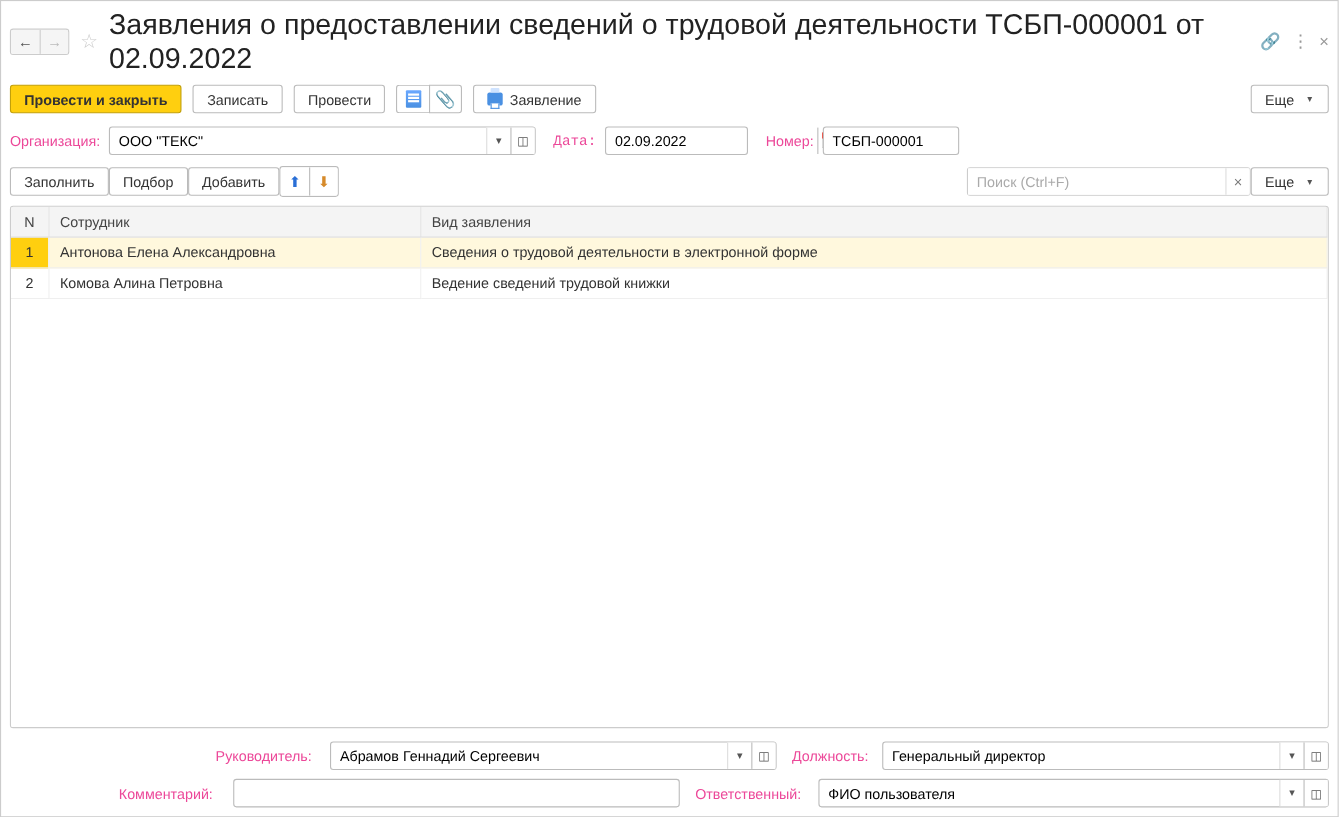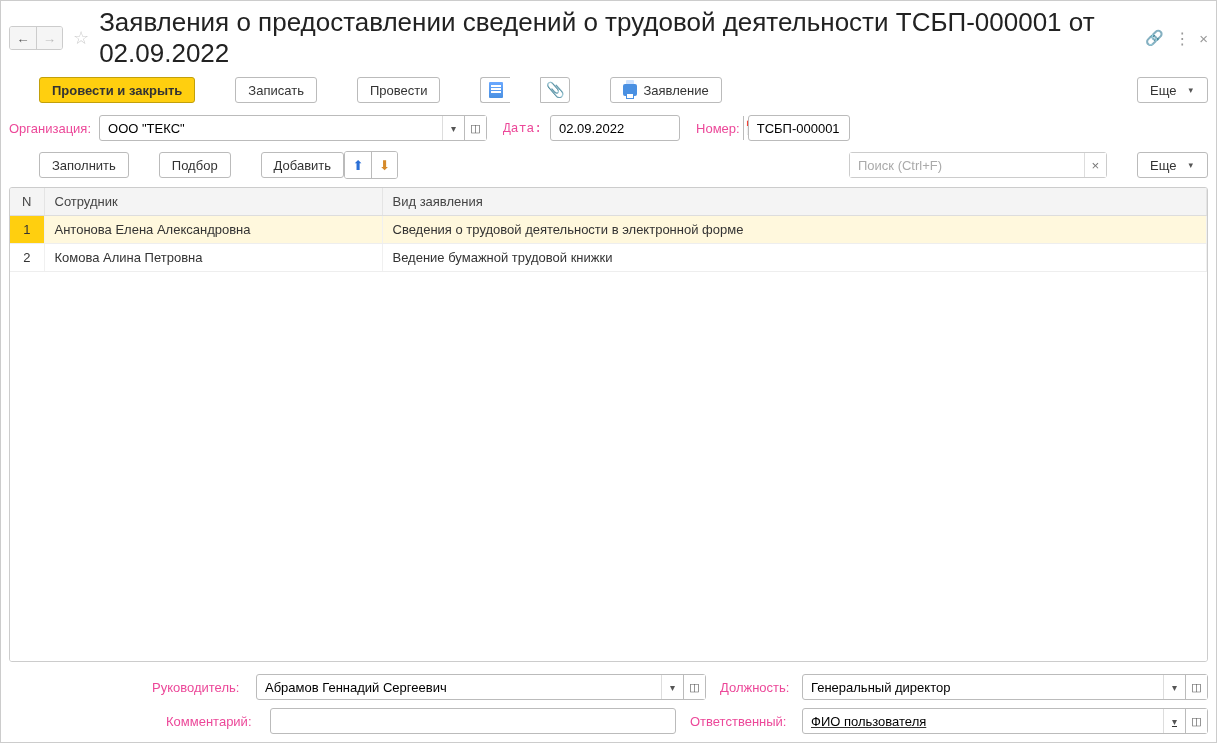--- a/index.html
+++ b/index.html
@@ -47,21 +47,20 @@
     padding: 0 12px;
     background: #fff;
     border: 1px solid #bbb;
     border-radius: 3px;
     font-size: 13px;
     color: #333;
     cursor: pointer;
     display: inline-flex;
     align-items: center;
     gap: 6px;
-    margin-left: 30px;
   }
   .btn-primary { background: #ffcf0f; border-color: #c2a00a; font-weight: 700; }
   .btn-icon { width: 30px; padding: 0; justify-content: center; }
   .btn-more { padding-right: 14px; }
   .btn-more::after { content: "▾"; font-size: 9px; margin-left: 6px; color: #555; }
   .spacer { flex: 1; }
 
   .form-row {
     display: flex; align-items: center;
     padding: 2px 8px 10px 8px;
@@ -203,21 +202,21 @@
       </button>
   </div>
   <span class="label" style="margin-left:8px;font-family:Liberation Mono, monospace;">Дата:</span>
   <div class="field" style="width:130px;">
     <input value="02.09.2022" style="">
     <button class="field-btn outer">
         <span class="cal-icon">📅</span>
       </button>
   </div>
   <span class="label" style="margin-left:8px;">Номер:</span>
-  <div class="field" style="width:102px;">
+  <div class="field" style="width:124px;">
     <input value="ТСБП-000001" style="">
   </div>
 </div>
 
 <div class="subtoolbar">
   <button class="btn">Заполнить</button>
   <button class="btn">Подбор</button>
   <button class="btn">Добавить</button>
   <div class="arrow-group">
     <button class="arrow-up">
@@ -246,31 +245,31 @@
     </thead>
     <tbody>
       <tr class="selected">
         <td class="col-n">1</td>
         <td>Антонова Елена Александровна</td>
         <td>Сведения о трудовой деятельности в электронной форме</td>
       </tr>
       <tr>
         <td class="col-n">2</td>
         <td>Комова Алина Петровна</td>
-        <td>Ведение бумажной трудовой книжки</td>
+        <td>Ведение сведений трудовой книжки</td>
       </tr>
     </tbody>
   </table>
   <div class="table-fill"></div>
 </div>
 
 <div class="footer">
   <div class="footer-row">
     <span class="label">Руководитель:</span>
-    <div class="field" style="width:450px;">
+    <div class="field" style="width:406px;">
       <input value="Абрамов Геннадий Сергеевич" style="">
       <button class="field-btn">▾</button>
       <button class="field-btn outer">
           <span class="open-ext">◫</span>
         </button>
     </div>
     <span class="label" style="margin-left:6px; min-width:74px;">Должность:</span>
     <div class="field" style="width:406px;">
       <input value="Генеральный директор" style="">
       <button class="field-btn">▾</button>
@@ -278,21 +277,21 @@
           <span class="open-ext">◫</span>
         </button>
     </div>
   </div>
   <div class="footer-row">
     <span class="label">Комментарий:</span>
     <div class="field" style="width:406px;">
       <input value="" style="">
     </div>
     <span class="label" style="margin-left:6px; min-width:104px;">Ответственный:</span>
-    <div class="field" style="width:406px;text-decoration:underline;">
+    <div class="field" style="width:464px;">
       <input value="ФИО пользователя" style="">
       <button class="field-btn">▾</button>
       <button class="field-btn outer">
           <span class="open-ext">◫</span>
         </button>
     </div>
   </div>
 </div>
 
 </body></html>

